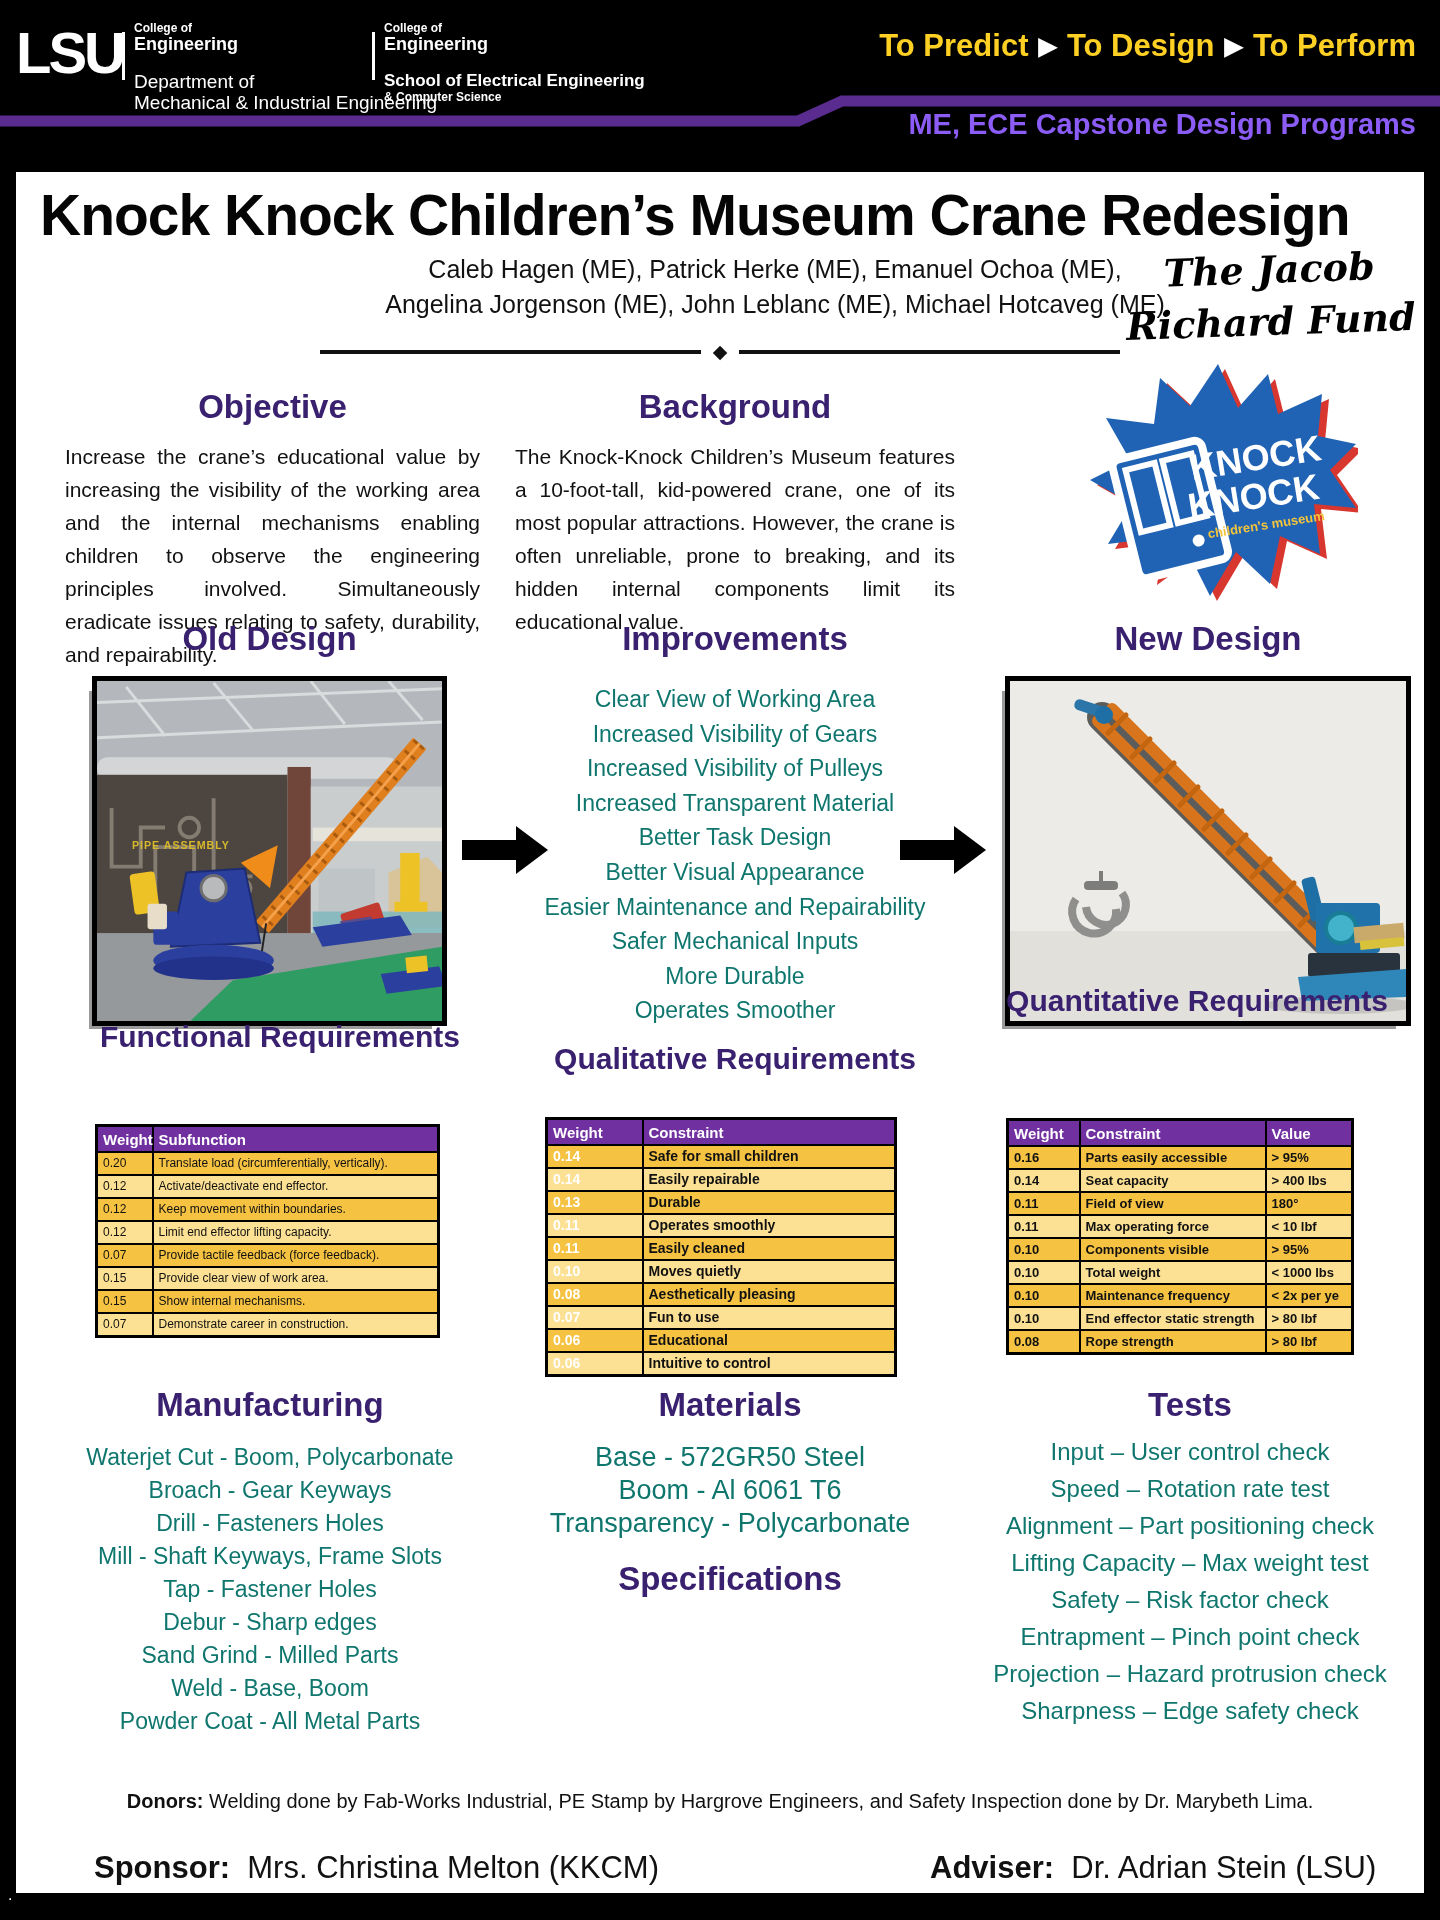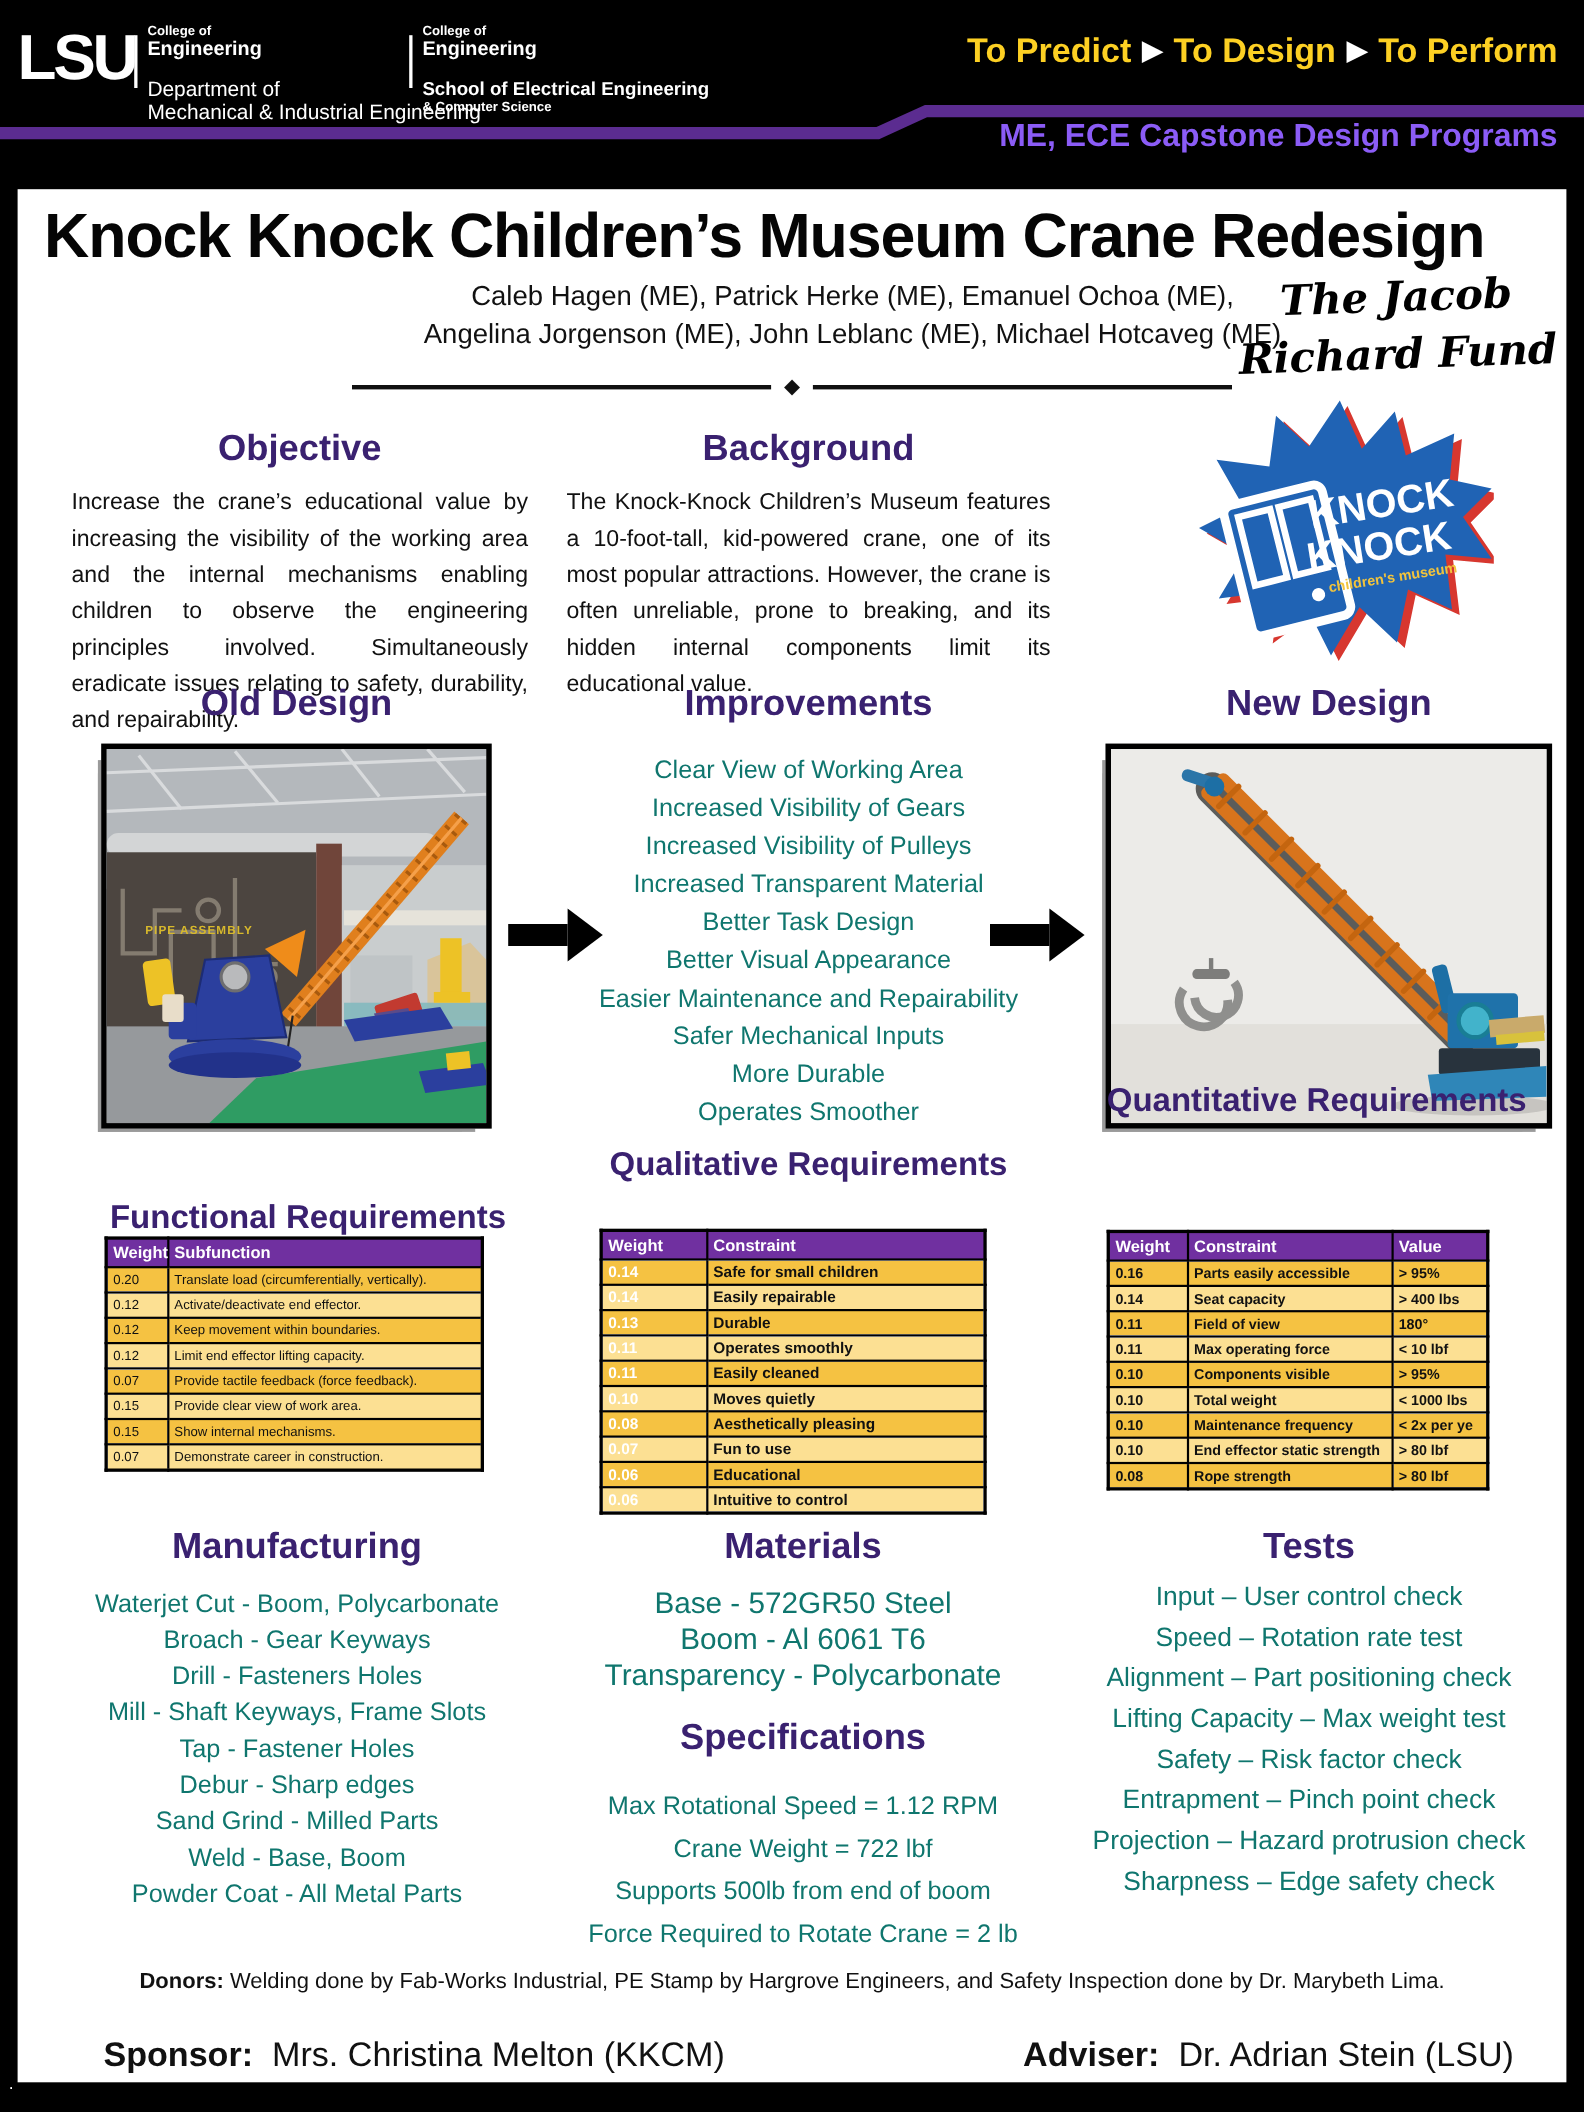--- a/index.html
+++ b/index.html
@@ -244,21 +244,21 @@
       <rect x="296" y="196" width="14" height="44" rx="4" fill="#1d6fa5" transform="rotate(-14 303 218)"></rect>
       <rect x="306" y="222" width="64" height="50" rx="4" fill="#1f72aa"></rect>
       <circle cx="331" cy="247" r="15" fill="#42b3cb" stroke="#197e95" stroke-width="4"></circle>
       <rect x="344" y="244" width="50" height="16" fill="#c9aa6b" transform="rotate(-5 369 252)"></rect>
       <rect x="350" y="258" width="44" height="9" fill="#d8c23c" transform="rotate(-5 372 262)"></rect>
       <rect x="298" y="272" width="92" height="24" rx="3" fill="#28333d"></rect>
       <polygon points="288,296 396,288 396,316 292,320" fill="#2f86b8"></polygon>
     </svg>
   </div>
 
-  <div class="abs req-h" style="left:60px;top:1090px;width:440px;">Functional Requirements</div>
+  <div class="abs req-h" style="left:60px;top:1020px;width:440px;">Functional Requirements</div>
   <div class="abs req-h" style="left:515px;top:1042px;width:440px;">Qualitative Requirements</div>
   <div class="abs req-h" style="left:977px;top:984px;width:440px;">Quantitative Requirements</div>
 
   <div class="abs" style="left:95px;top:1124px;width:345px;">
     <table class="tbl-func">
       <colgroup>
           <col style="width:56px">
           <col>
         </colgroup>
       <thead>
@@ -439,26 +439,20 @@
     </div>
 
   <div class="abs sec-h" style="left:515px;top:1386px;width:430px;">Materials</div>
   <div class="abs clist" style="left:500px;top:1441px;width:460px;font-size:27px;line-height:33px;">
       <div>Base - 572GR50 Steel</div>
       <div>Boom - Al 6061 T6</div>
       <div>Transparency - Polycarbonate</div>
     </div>
 
   <div class="abs sec-h" style="left:515px;top:1560px;width:430px;">Specifications</div>
-  <div class="abs clist" style="left:490px;top:1622px;width:480px;font-size:23px;line-height:38.5px;">
-      <div>Max Rotational Speed = 1.12 RPM</div>
-      <div>Crane Weight = 722 lbf</div>
-      <div>Supports 500lb from end of boom</div>
-      <div>Force Required to Rotate Crane = 2 lb</div>
-    </div>
 
   <div class="abs sec-h" style="left:980px;top:1386px;width:420px;">Tests</div>
   <div class="abs clist" style="left:955px;top:1433px;width:470px;font-size:24px;line-height:37px;">
       <div>Input – User control check</div>
       <div>Speed – Rotation rate test</div>
       <div>Alignment – Part positioning check</div>
       <div>Lifting Capacity – Max weight test</div>
       <div>Safety – Risk factor check</div>
       <div>Entrapment – Pinch point check</div>
       <div>Projection – Hazard protrusion check</div>

